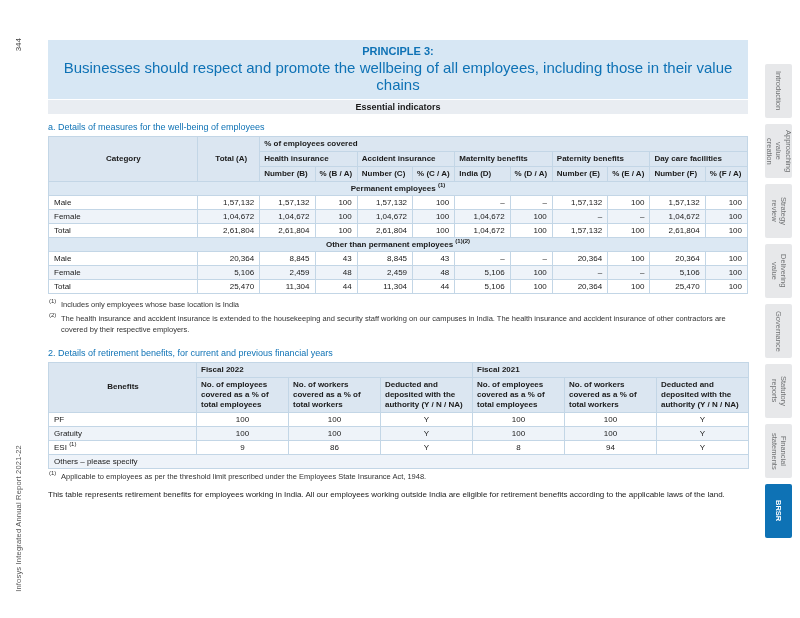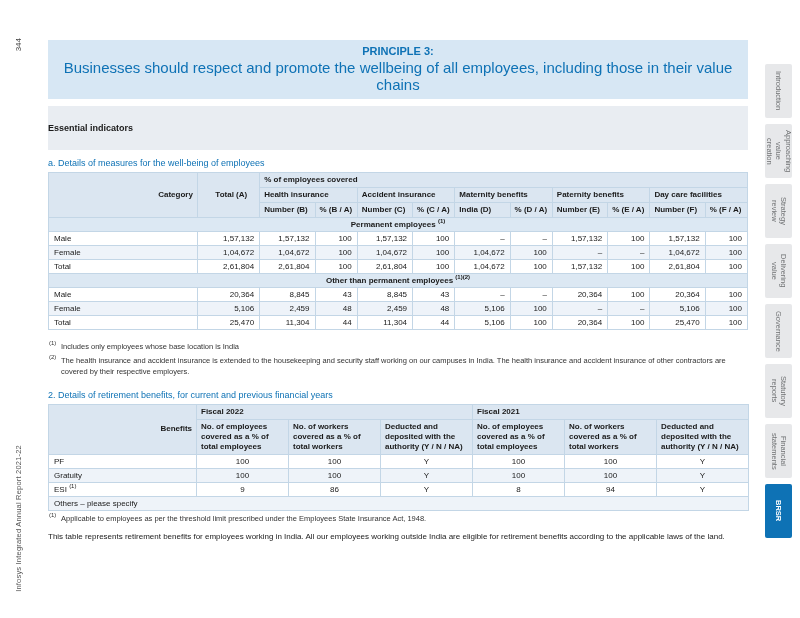--- a/index.html
+++ b/index.html
@@ -15,37 +15,37 @@
   }
   *{box-sizing:border-box;margin:0;padding:0;}
   body{background:#fff;font-family:"Liberation Sans",sans-serif;}
   .page{position:relative;width:800px;height:618px;background:#fff;overflow:hidden;border-radius:6px;}
   .spine-top{position:absolute;left:14px;top:38px;writing-mode:vertical-rl;transform:rotate(180deg);font-size:8px;color:#444;}
   .spine-bottom{position:absolute;left:14px;bottom:26px;writing-mode:vertical-rl;transform:rotate(180deg);font-size:7.5px;color:#555;letter-spacing:.2px;}
   .main{position:absolute;left:48px;top:40px;width:700px;}
   .title-band{background:var(--band);text-align:center;padding:5px 8px 6px;}
   .title{color:var(--accent);font-weight:bold;font-size:11px;margin-bottom:2px;}
   .subtitle{color:var(--accent);font-weight:normal;font-size:15px;}
-  .ei-band{margin-top:7px;background:var(--band2);font-weight:bold;font-size:9px;color:#1a1a1a;padding:17px 0;}
+  .ei-band{margin-top:1px;background:var(--band2);text-align:center;font-weight:bold;font-size:9px;color:#1a1a1a;padding:2px 0;}
   .sec-heading{color:var(--accent);font-size:9px;margin:8px 0 4px;}
   table{width:100%;border-collapse:collapse;table-layout:fixed;font-size:8px;color:#1a1a1a;}
   th,td{border:1px solid var(--border);padding:2px 4px;overflow:hidden;}
   thead th{background:var(--headerbg);font-weight:bold;text-align:left;vertical-align:middle;line-height:1.25;}
-  th.cath{text-align:right;padding-left:5px;}
+  th.cath{text-align:center;padding-left:5px;}
   th.righth{text-align:right;padding-right:12px;}
   td.cat{text-align:left;padding-left:5px;}
   td.num{text-align:right;padding-right:5px;}
   td.val{text-align:center;}
   td.secrow{background:var(--sectionbg);text-align:center;font-weight:bold;}
   tr.alt td{background:var(--stripe);}
   sup{font-size:6px;vertical-align:super;line-height:0;}
   .fn{font-size:7.5px;color:#333;margin-top:3px;position:relative;padding-left:13px;line-height:1.45;}
   .fn sup{position:absolute;left:1px;top:1px;}
   .note{font-size:8px;color:#1a1a1a;margin-top:6px;line-height:1.4;}
-  .notes-block{margin-top:12px;}
+  .notes-block{margin-top:6px;}
   .tabs{position:absolute;right:8px;top:64px;display:flex;flex-direction:column;gap:6px;width:27px;}
   .tab{writing-mode:vertical-rl;height:54px;background:var(--tabbg);color:var(--tabtext);font-size:7.5px;
        display:flex;align-items:center;justify-content:center;text-align:center;border-radius:2px;
        padding:4px 2px;line-height:1.25;cursor:pointer;}
   .tab.active{background:var(--accent);color:#fff;font-weight:bold;}
   .mt10{margin-top:12px;}
 </style>
 </head>
 <body>
 

